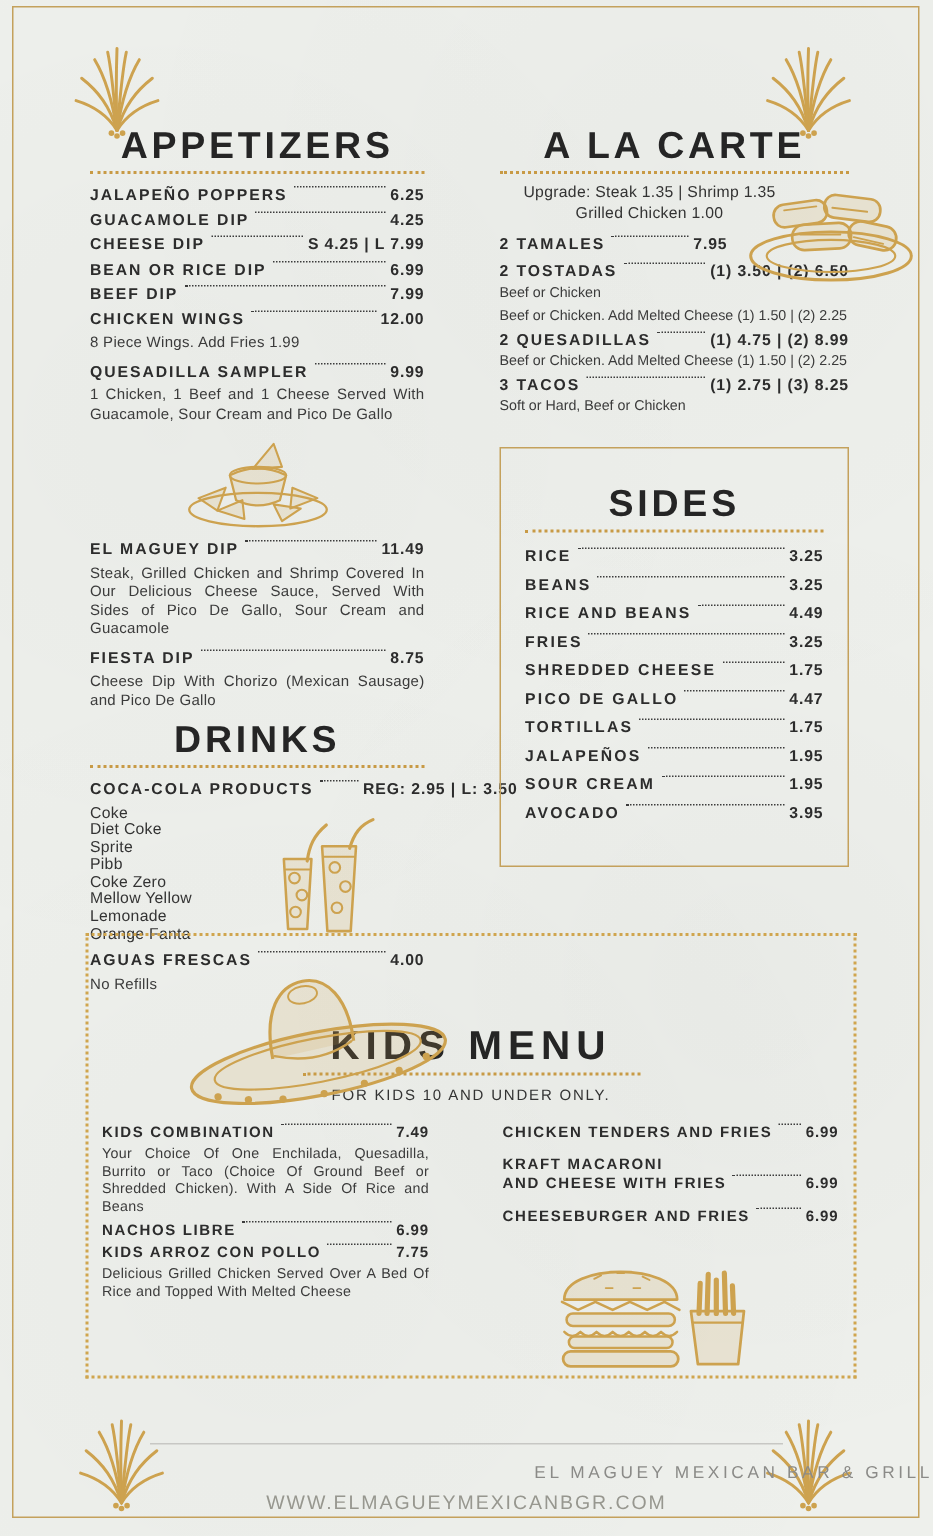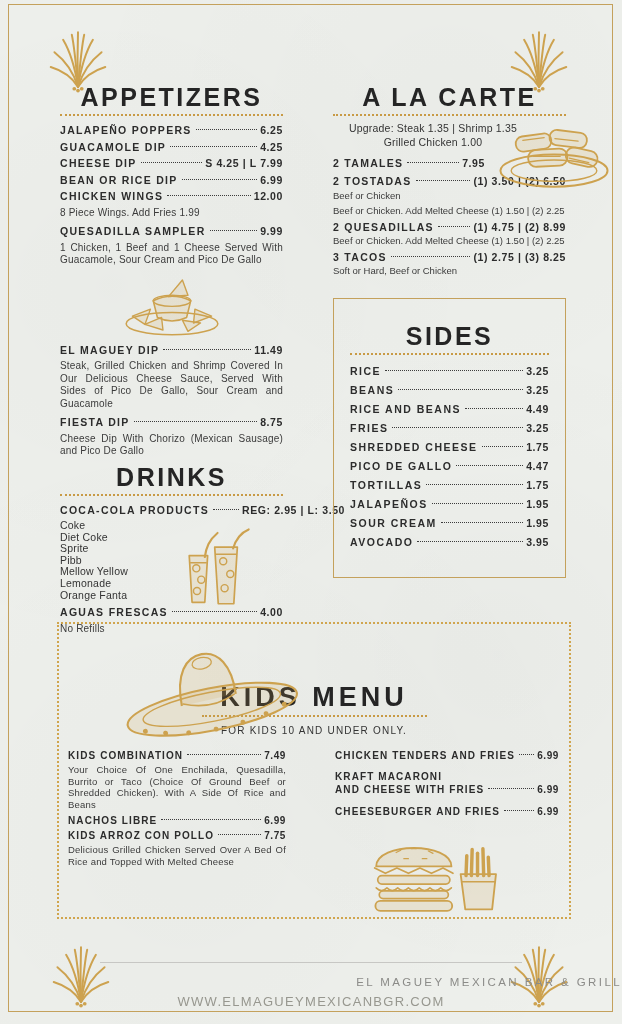--- a/index.html
+++ b/index.html
@@ -12,21 +12,21 @@
       #eef0ec;
     font-family:"Liberation Sans",sans-serif;color:#2c2c2c;}
   .frame{position:absolute;left:8px;right:9px;top:4px;bottom:12px;border:1.4px solid #c4a15c;}
   .agave{position:absolute;width:62px;height:82px;}
   .agave.tl{left:47px;top:18px;} .agave.tr{left:508px;top:18px;}
   .agave.bl{left:50px;top:933px;} .agave.br{left:508px;top:933px;}
 
   .h1{font-weight:bold;font-size:25px;letter-spacing:2.5px;text-align:center;margin:0;line-height:26px;color:#252525;}
   .hline{height:0;border-bottom:2px dotted #c89a45;margin-top:4px;}
 
-  .row{display:flex;align-items:center;line-height:13px;font-size:10.5px;font-weight:bold;letter-spacing:1.3px;margin-bottom:3.5px;}
+  .row{display:flex;align-items:flex-start;line-height:13px;font-size:10.5px;font-weight:bold;letter-spacing:1.3px;margin-bottom:3.5px;}
   .nm{white-space:nowrap;}
   .lead{flex:1;border-bottom:1.7px dotted #3c3c3c;margin:0 3px 2px 4px;min-width:8px;}
   .lead-fixed{flex:none;width:26px;}
   .pr{white-space:nowrap;letter-spacing:.6px;}
   .desc{font-size:10px;font-weight:normal;letter-spacing:.2px;color:#3b3b3b;line-height:12.5px;text-align:justify;margin:1px 0 6px;}
 
   .col-left{position:absolute;left:60px;top:84px;width:223px;}
   .col-right{position:absolute;left:333px;top:84px;width:233px;}
   .list{margin-top:8px;}
   .gap-top{margin-top:3px;}
@@ -213,20 +213,25 @@
           <span class="nm">CHEESE DIP</span>
           <span class="lead"></span>
           <span class="pr">S 4.25 | L 7.99</span>
         </div>
       <div class="row gap-top">
           <span class="nm">BEAN OR RICE DIP</span>
           <span class="lead"></span>
           <span class="pr">6.99</span>
         </div>
       <div class="row">
+          <span class="nm">BEEF DIP</span>
+          <span class="lead"></span>
+          <span class="pr">7.99</span>
+        </div>
+      <div class="row">
           <span class="nm">CHICKEN WINGS</span>
           <span class="lead"></span>
           <span class="pr">12.00</span>
         </div>
       <div class="desc">8 Piece Wings. Add Fries 1.99</div>
       <div class="row">
           <span class="nm">QUESADILLA SAMPLER</span>
           <span class="lead"></span>
           <span class="pr">9.99</span>
         </div>
@@ -256,20 +261,21 @@
         <span class="nm">COCA-COLA PRODUCTS</span>
         <span class="lead lead-fixed"></span>
         <span class="pr">REG: 2.95 | L: 3.50</span>
       </div>
     <div class="drinks-block">
       <div class="opts">
         <div>Coke</div>
         <div>Diet Coke</div>
         <div>Sprite</div>
         <div>Pibb</div>
+        <div>Coke Zero</div>
         <div>Mellow Yellow</div>
         <div>Lemonade</div>
         <div>Orange Fanta</div>
       </div>
       <svg class="drinks-svg">
           <use href="#sym-drinks"></use>
         </svg>
     </div>
     <div class="row" style="margin-top:5px">
         <span class="nm">AGUAS FRESCAS</span>

